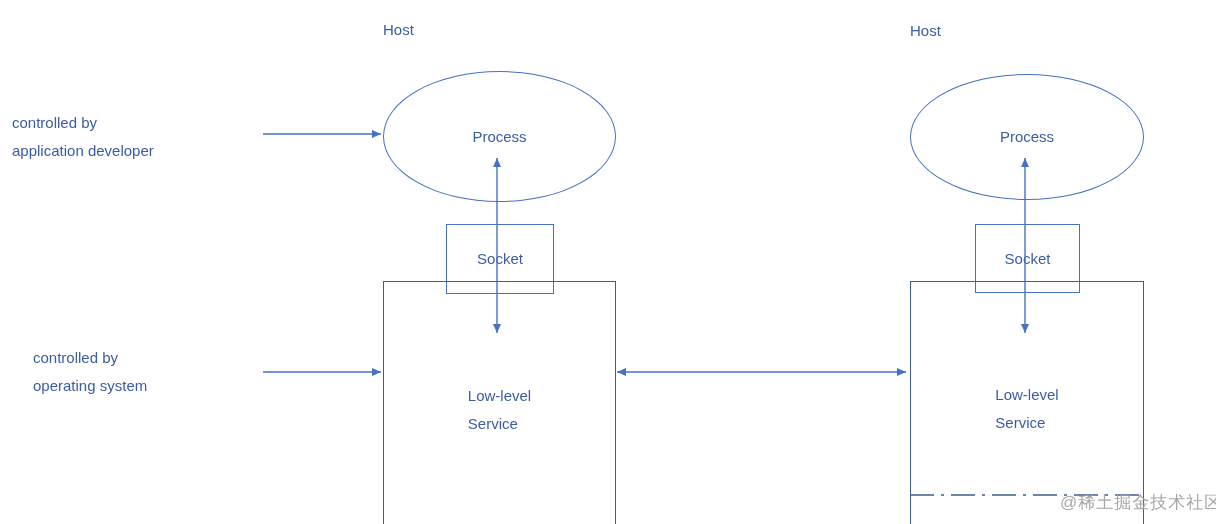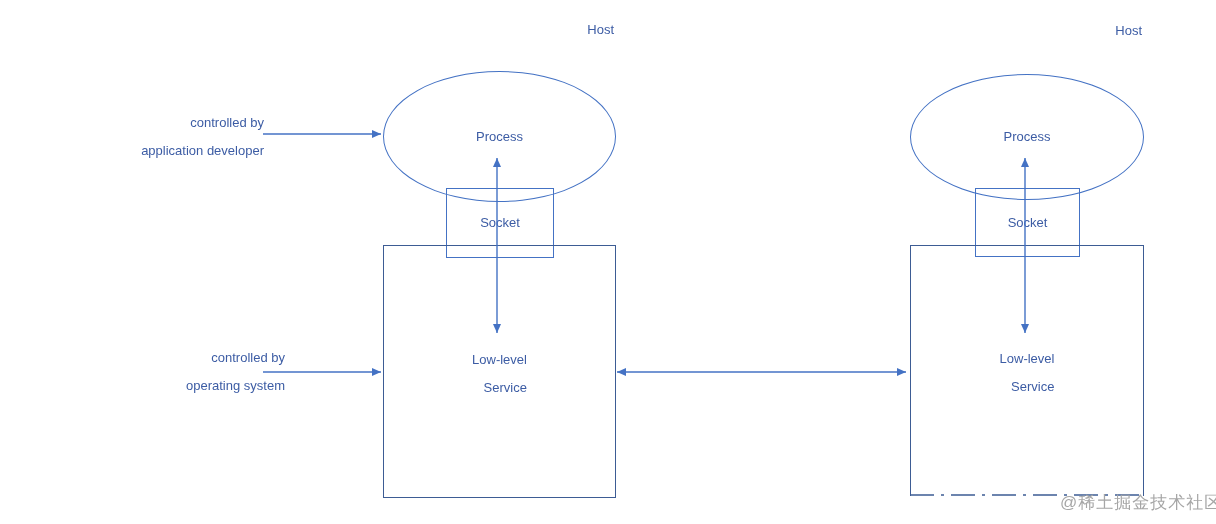--- a/index.html
+++ b/index.html
@@ -13,38 +13,38 @@
   .canvas{
     position:relative;
     width:1216px;height:524px;
     background:var(--bg);
     font-family:"Liberation Sans", sans-serif;
     color:var(--text);
     overflow:hidden;
   }
   .label{
     position:absolute;
-    font-size:13px;
+    font-size:15px;
     color:var(--text);
-    text-align:right;
+    text-align:left;
     line-height:28px;
     white-space:pre-line;
   }
   .ellipse{
     position:absolute;
     border:1.5px solid var(--stroke);
     border-radius:50%;
     background:transparent;
     display:flex;align-items:center;justify-content:center;
   }
   .rect{
     position:absolute;
     border:1.5px solid var(--box_stroke);
     background:transparent;
-    display:flex;align-items:center;justify-content:center;
+    display:flex;align-items:center;justify-content:center;margin-top:36px;
   }
   .rect.socket{border-color:var(--stroke);}
   .rect.no-bottom{border-bottom:none;}
   .svg-overlay{
     position:absolute;left:0;top:0;width:1216px;height:524px;
   }
   .watermark{
     position:absolute;
     left:1060px;top:491px;
     font-size:17px;

